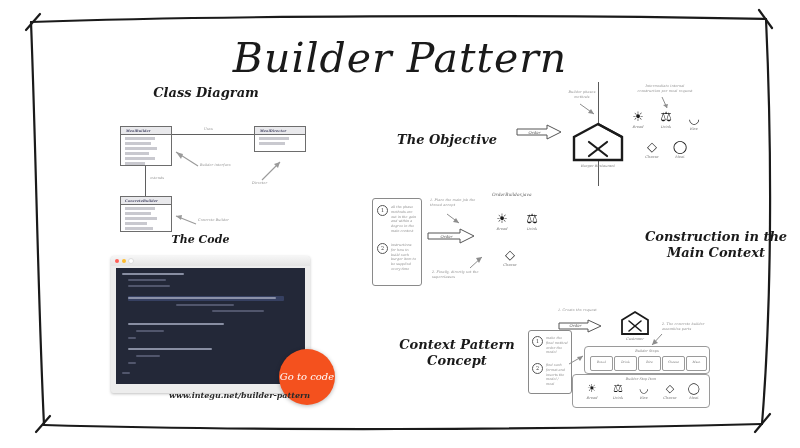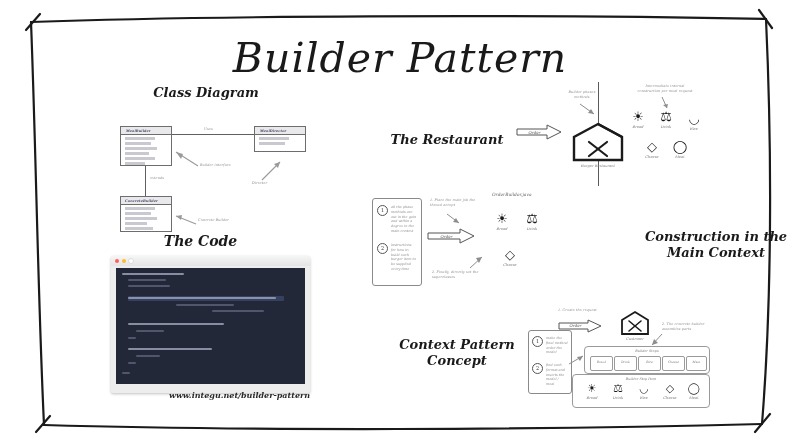--- a/index.html
+++ b/index.html
@@ -14,21 +14,21 @@
 
   
   .hand{font-family:"DejaVu Serif", serif;font-style:italic;color:#1a1a1a;}
   #title{
     position:absolute;left:0;right:0;top:34px;text-align:center;
     font-size:41px;letter-spacing:1px;font-weight:400;
   }
   .section-label{position:absolute;font-size:13px;font-weight:700;line-height:1.25;text-align:center;}
   #label-class-diagram{left:146px;top:85px;width:120px;}
   #label-objective{left:388px;top:132px;width:118px;}
-  #label-code{left:148px;top:233px;width:105px;font-size:14px;}
+  #label-code{left:148px;top:233px;width:105px;font-size:11px;}
   #label-construction{left:633px;top:229px;width:166px;}
   #label-concept{left:384px;top:337px;width:146px;}
 
   
   .dgm{position:absolute;}
   .box{position:absolute;border:1px solid #6d6d6d;background:#fff;box-sizing:border-box;}
   .box .bhdr{height:7px;border-bottom:1px solid #6d6d6d;background:#e9e9ec;}
   .box .brow{height:3px;margin:2px 4px 0 4px;background:#c9c9cf;}
   .tinytxt{position:absolute;font-family:"DejaVu Serif",serif;font-style:italic;
            color:#8a8a8a;font-size:3.4px;line-height:1.35;letter-spacing:.1px;}
@@ -166,21 +166,21 @@
         <polygon points="64,34 71,36 69,41"></polygon>
         <polygon points="168,44 162,46 166,50"></polygon>
         <polygon points="64,98 70,97 69,102"></polygon>
       </g>
     </svg>
     <div class="tinytxt" style="left:88px;top:45px;width:46px;">Builder interface</div>
     <div class="tinytxt" style="left:140px;top:63px;width:40px;">Director</div>
     <div class="tinytxt" style="left:86px;top:100px;width:46px;">Concrete Builder</div>
   </div>
 
-  <div id="label-objective" class="hand section-label">The Restaurant</div>
+  <div id="label-objective" class="hand section-label">The Objective</div>
 
   <div id="objective-diagram" class="dgm">
     <div class="vrule" style="left:82px;top:0;height:104px;"></div>
 
     <div class="order-arrow" style="left:0px;top:42px;width:46px;height:16px;">
       <svg width="46" height="16" viewBox="0 0 46 16">
         <path d="M1 5 L31 5 L31 1 L45 8 L31 15 L31 11 L1 11 Z" fill="#fff" stroke="#555" stroke-width="1"></path>
       </svg>
       <div class="txt">Order</div>
     </div>
@@ -250,20 +250,23 @@
       <div class="cl" style="left:12px;top:55px;width:96px;"></div>
       <div class="cl dim" style="left:20px;top:62px;width:28px;"></div>
       <div class="cl dim" style="left:12px;top:69px;width:8px;"></div>
       <div class="cl" style="left:12px;top:80px;width:84px;"></div>
       <div class="cl dim" style="left:20px;top:87px;width:24px;"></div>
       <div class="cl dim" style="left:12px;top:94px;width:8px;"></div>
       <div class="cl dim" style="left:6px;top:104px;width:8px;"></div>
     </div>
   </div>
 
+  <div id="goto-code">
+    <span>Go to code</span>
+  </div>
 
   <div id="code-url">www.integu.net/builder-pattern</div>
 
   <div id="label-construction" class="hand section-label">Construction in the Main Context</div>
 
   <div id="construction-diagram" class="dgm">
 
     <div class="steps" style="left:0;top:6px;width:48px;height:86px;">
       <div class="step" style="left:4px;top:6px;width:40px;">
         <div class="num">1</div>

